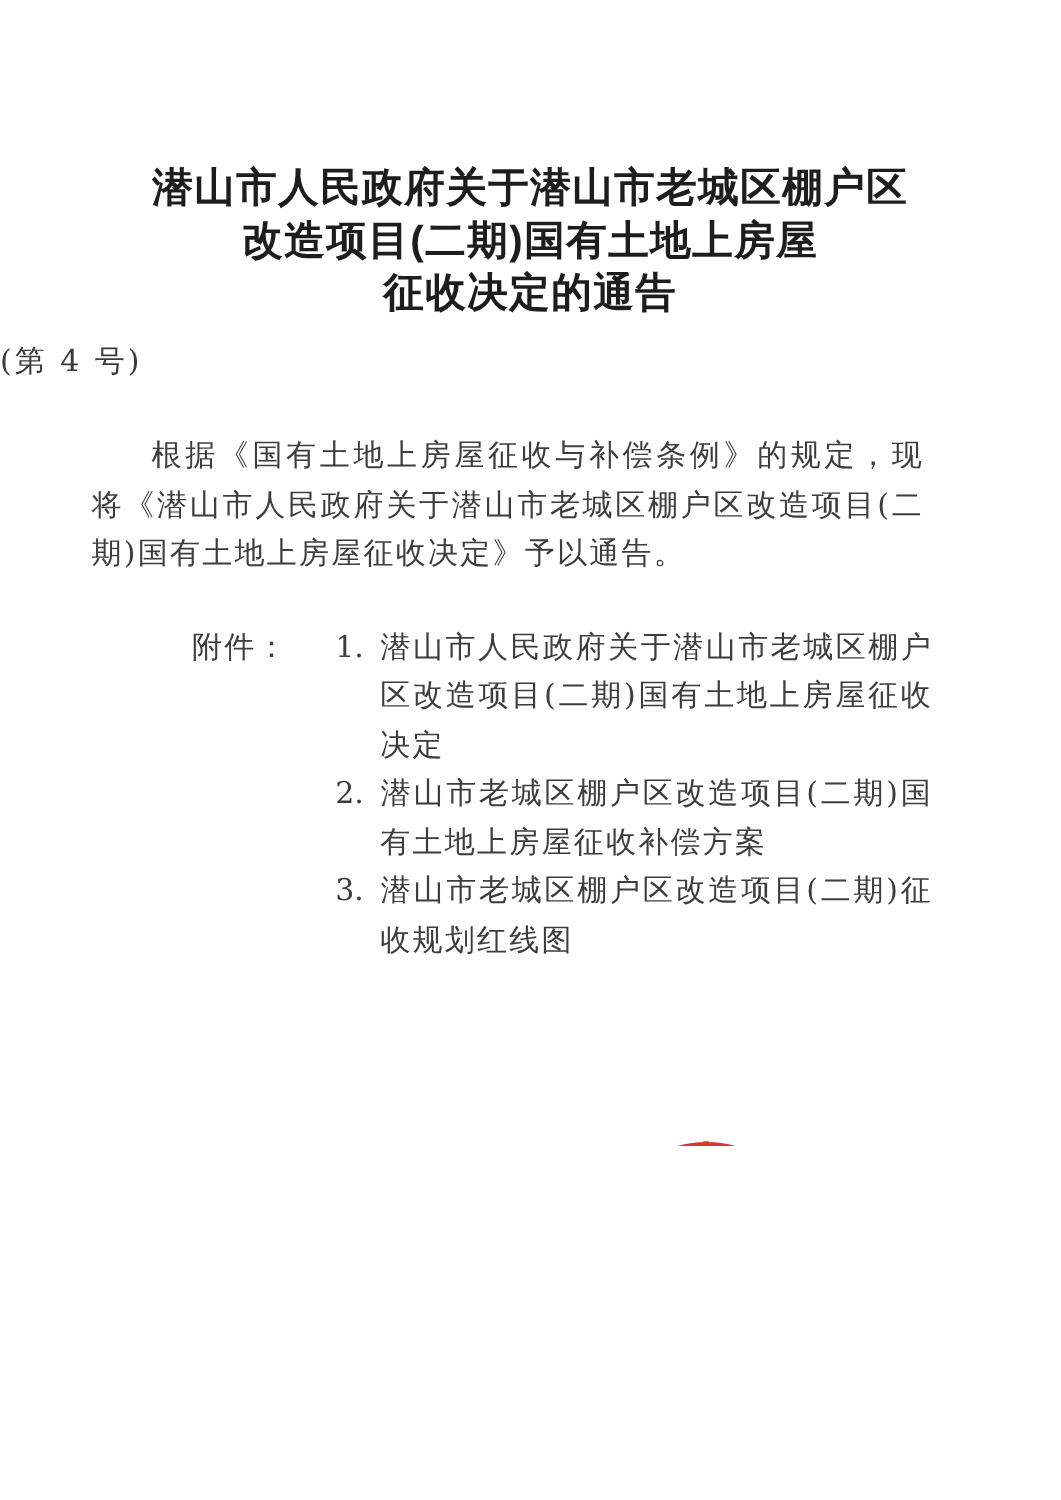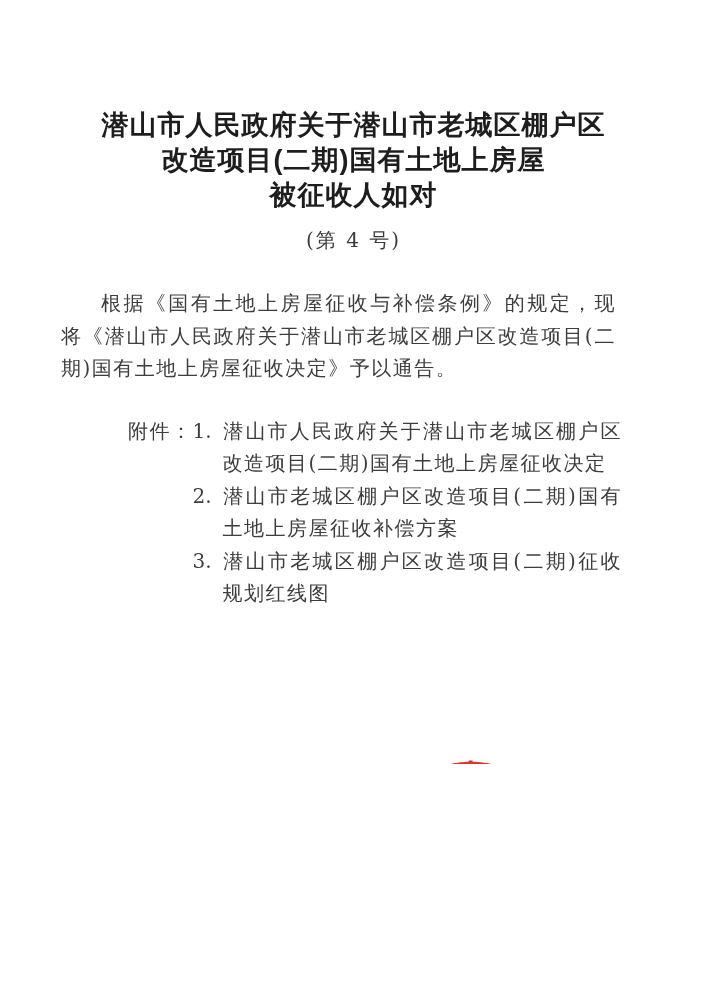--- a/index.html
+++ b/index.html
@@ -18,41 +18,41 @@
     font-family: "Liberation Sans", sans-serif;
     font-weight: bold;
     font-size: 27px;
     line-height: 35px;
     letter-spacing: 1px;
     color: #1d1d1d;
   }
   .title-line { display: block; }
   .doc-number {
     margin-top: 14px;
-    text-align: center;
     font-size: 20px;
     color: #3a3a3a;
     letter-spacing: 2px;
   }
   .body-text {
     margin: 33px 91px 0 61px;
     font-size: 20px;
     line-height: 32.5px;
     text-align: justify;
     letter-spacing: 1.5px;
     color: #3d3d3d;
   }
   .body-text p { margin: 0; text-indent: 2em; }
   .attachments {
     display: flex;
     margin: 30px 85px 0 128px;
     font-size: 20px;
     line-height: 32.5px;
     letter-spacing: 1.5px;
     color: #3d3d3d;
+    gap: 31px;
   }
   .att-label { white-space: nowrap; flex: none; }
   .att-items { flex: 1; }
   .att-item { padding-left: 30px; text-indent: -30px; text-align: justify; }
   .att-num { display: inline-block; width: 30px; text-indent: 0; letter-spacing: 0; }
   .issue-date {
     position: absolute;
     left: 392px;
     top: 871px;
     font-size: 20px;
@@ -76,21 +76,21 @@
   }
 </style>
 </head>
 <body>
 
 <div class="page">
 
   <h1 class="title">
     <span class="title-line">潜山市人民政府关于潜山市老城区棚户区</span>
     <span class="title-line">改造项目(二期)国有土地上房屋</span>
-    <span class="title-line">被征收人如对</span>
+    <span class="title-line">征收决定的通告</span>
   </h1>
 
   <div class="doc-number">(第 4 号)</div>
 
   <div class="body-text">
     <p>根据《国有土地上房屋征收与补偿条例》的规定，现将《潜山市人民政府关于潜山市老城区棚户区改造项目(二期)国有土地上房屋征收决定》予以通告。</p>
   </div>
 
   <div class="attachments">
     <span class="att-label">附件：</span>

